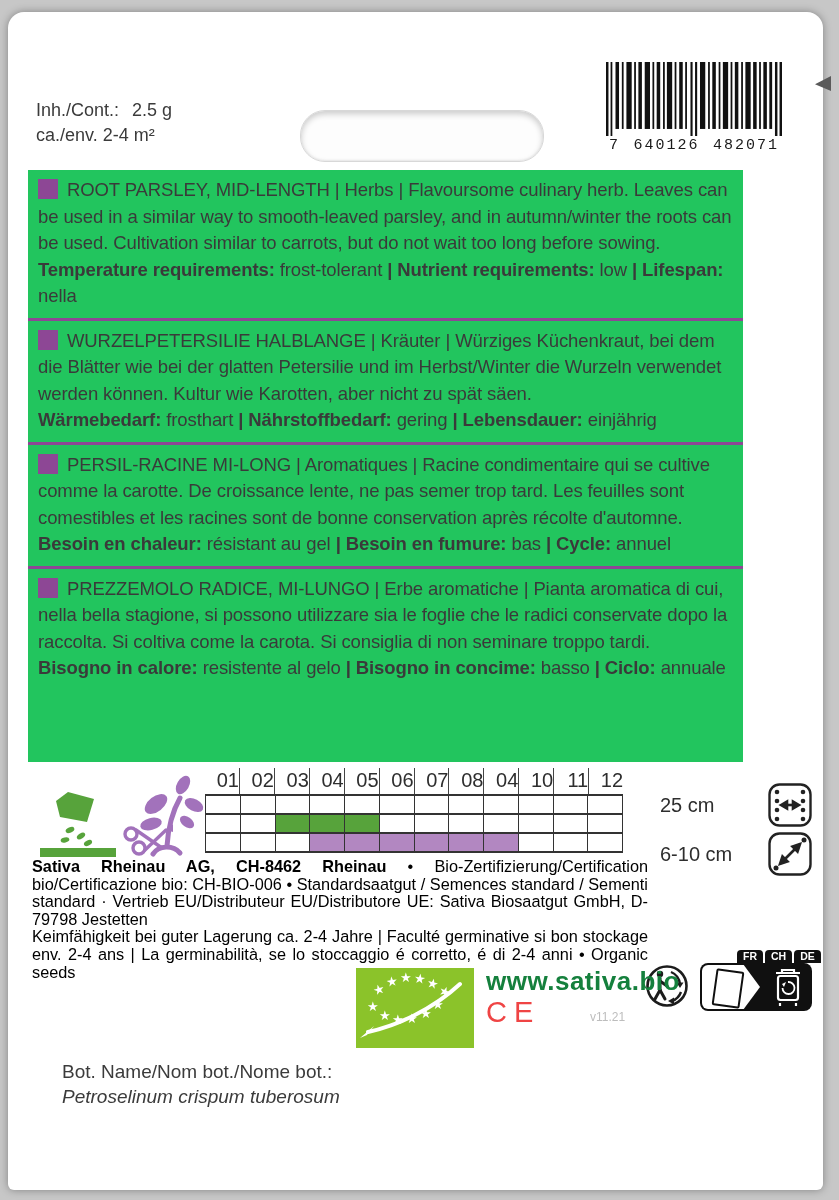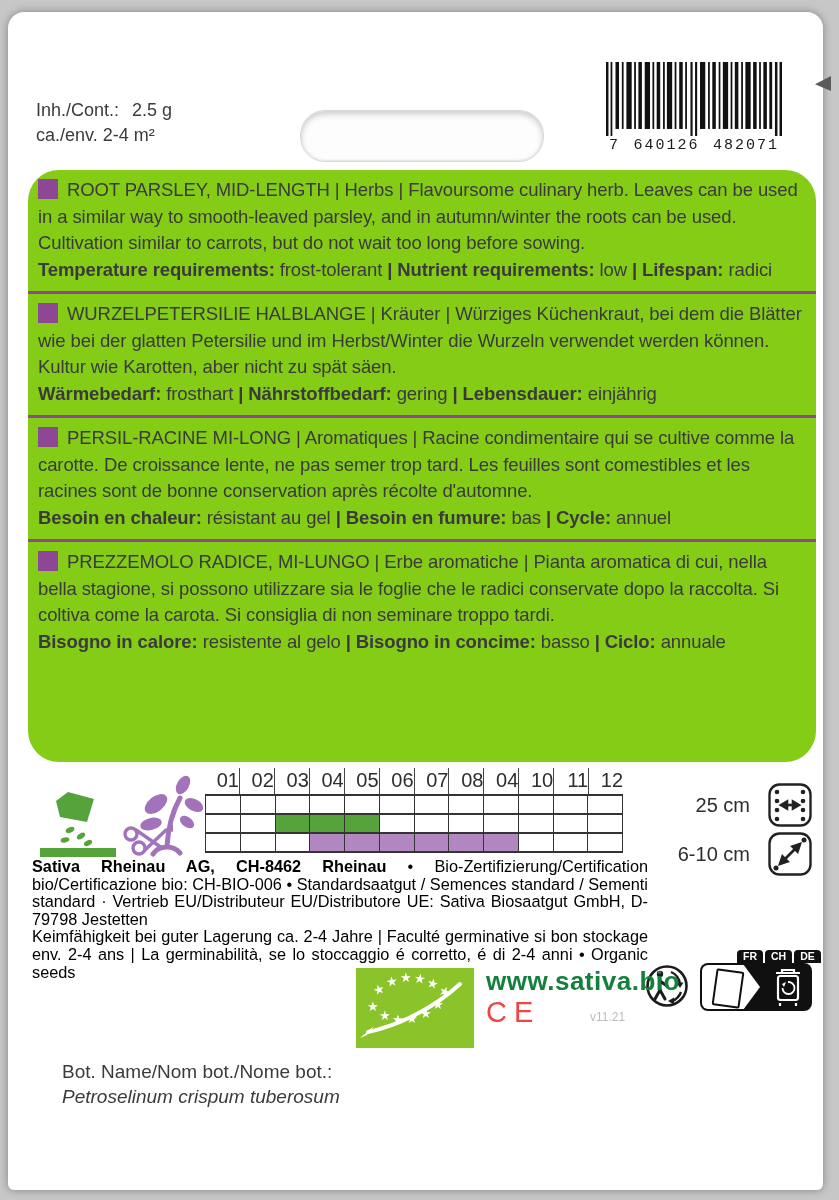--- a/index.html
+++ b/index.html
@@ -14,21 +14,21 @@
   .ci .lab{margin-right:13px;}
   .hang-slot{position:absolute;left:292px;top:98px;width:242px;height:50px;border-radius:25px;
              background:#fdfdfd;border:1px solid #d8d8d8;
              box-shadow:inset 0 3px 6px rgba(0,0,0,.20), inset 0 -1px 2px rgba(0,0,0,.06);}
   
   .barcode{position:absolute;left:598px;top:50px;width:176px;}
   .barcode svg{display:block;width:176px;height:74px;}
   .digits{display:flex;justify-content:space-between;padding:0 3px;margin-top:1px;
           font-family:"Liberation Mono",monospace;font-size:15px;color:#1a1a1a;letter-spacing:2px;}
   
-  .panel{position:absolute;left:20px;top:158px;width:788px;height:592px;background:#84cc16;color:#3a3a3a;border-radius:31px;}
+  .panel{position:absolute;left:20px;top:158px;width:715px;height:592px;background:#22c55e;color:#3a3a3a;}
   .sec{padding:7px 10px 8px 10px;font-size:18.5px;line-height:26.5px;letter-spacing:-0.1px;}
   .sec p{margin:0;}
   .sq{display:inline-block;width:20px;height:20px;background:#8d4795;margin-right:9px;vertical-align:-3px;}
   .facts b{font-weight:700;}
   .facts .sep{font-weight:700;margin:0 5px;}
   .rule{border:none;border-top:3px solid #8d4795;margin:0;}
   
   .cal-months{position:absolute;left:197px;top:756px;width:418px;display:flex;height:26px;}
   .mh{flex:1;text-align:right;font-size:20px;line-height:24px;color:#2e2e2e;border-right:1.5px solid #444;}
   .mh:last-child{border-right:none;}
@@ -39,21 +39,21 @@
   
   .sow-icon{position:absolute;left:30px;top:778px;}
   .plant-icon{position:absolute;left:112px;top:760px;}
   
   .company{position:absolute;left:24px;top:846px;width:616px;font-size:16.3px;line-height:17.6px;
            color:#000000;text-align:justify;}
   .company p{margin:0;}
   .company b{font-weight:700;}
   
   .spec{position:absolute;left:652px;width:152px;height:44px;display:flex;align-items:center;
-        justify-content:flex-end;gap:18px;color:#2e2e2e;}
+        justify-content:space-between;gap:9px;color:#2e2e2e;}
   .spec .v{font-size:20px;white-space:nowrap;}
   .spec svg{flex:0 0 auto;}
   
   .triman{position:absolute;left:636px;top:948px;}
   .bins{position:absolute;left:692px;top:938px;width:112px;}
   .bins .tabs{display:flex;gap:2px;margin-left:16px;padding-left:21px;}
   .bins .tab{background:#101010;color:#fff;font-size:10.5px;font-weight:700;line-height:13px;
              padding:0 6px;border-radius:4px 4px 0 0;}
   .bins .body{position:relative;height:48px;background:#101010;border-radius:8px;overflow:hidden;}
   .bins .whitearea{position:absolute;left:2px;top:2px;width:58px;height:44px;background:#fff;
@@ -125,21 +125,21 @@
         <span>640126</span>
         <span>482071</span>
       </div>
     </div>
 
     <div class="panel">
 
       <div class="sec">
         <p class="intro"><span class="sq"></span><span>ROOT PARSLEY, MID-LENGTH | Herbs | Flavoursome culinary herb. Leaves can be used in a similar way to smooth-leaved parsley, and in autumn/winter the roots can be used. Cultivation similar to carrots, but do not wait too long before sowing.</span></p>
         <p class="facts">
-          <b>Temperature requirements:</b> <span>frost-tolerant</span><b class="sep">|</b><b>Nutrient requirements:</b> <span>low</span><b class="sep">|</b><b>Lifespan:</b> <span>radici</span>
+          <b>Temperature requirements:</b> <span>frost-tolerant</span><b class="sep">|</b><b>Nutrient requirements:</b> <span>low</span><b class="sep">|</b><b>Lifespan:</b> <span>nella</span>
         </p>
       </div>
       <hr class="rule">
 
       <div class="sec">
         <p class="intro"><span class="sq"></span><span>WURZELPETERSILIE HALBLANGE | Kräuter | Würziges Küchenkraut, bei dem die Blätter wie bei der glatten Petersilie und im Herbst/Winter die Wurzeln verwendet werden können. Kultur wie Karotten, aber nicht zu spät säen.</span></p>
         <p class="facts">
           <b>Wärmebedarf:</b> <span>frosthart</span><b class="sep">|</b><b>Nährstoffbedarf:</b> <span>gering</span><b class="sep">|</b><b>Lebensdauer:</b> <span>einjährig</span>
         </p>
       </div>

